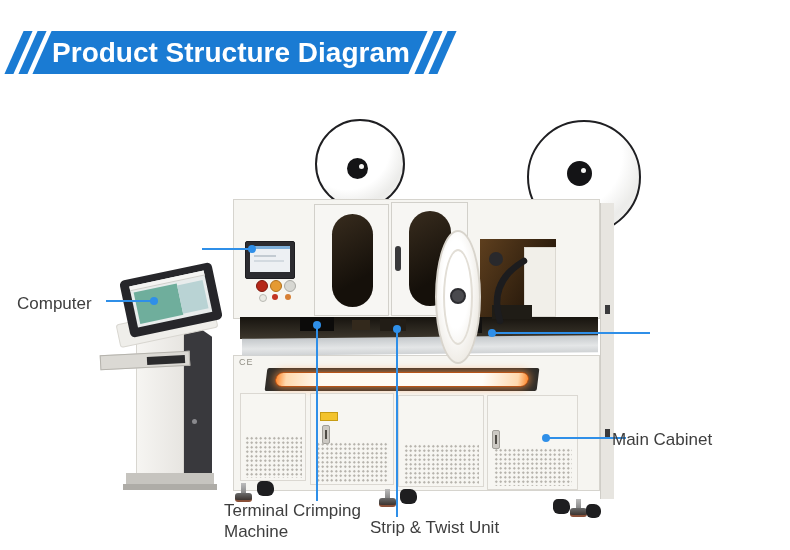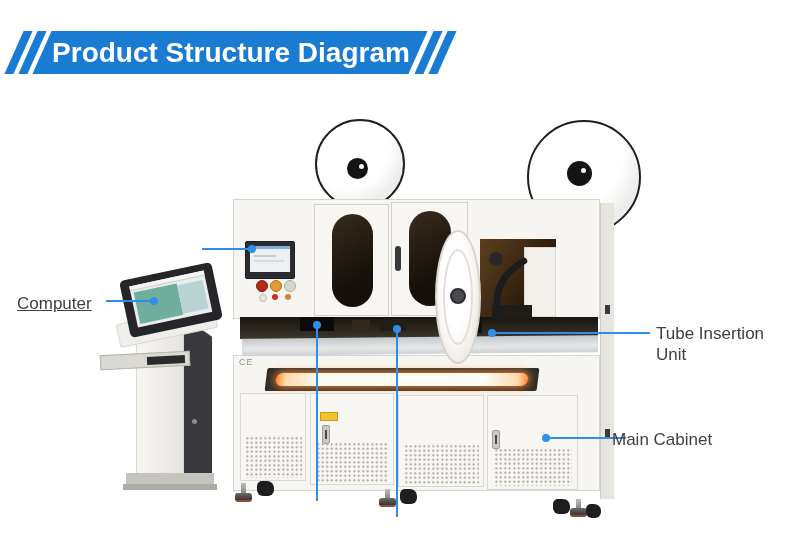--- a/index.html
+++ b/index.html
@@ -151,29 +151,30 @@
     </div>
     <div class="abs" style="left:126px;top:456px;width:88px;height:13px;background:#c6c4bf;"></div>
     <div class="abs" style="left:123px;top:467px;width:94px;height:6px;background:#aeaca7;"></div>
   </div>
 
   <div class="abs leader" style="left:202px;top:231px;width:52px;height:2px;"></div>
   <div class="abs dot" style="left:248px;top:228px;"></div>
 
   <div class="abs leader" style="left:106px;top:283px;width:48px;height:2px;"></div>
   <div class="abs dot" style="left:150px;top:280px;"></div>
-  <div class="abs lbl" style="left:17px;top:276px;text-decoration:underline;">Computer</div>
+  <div class="abs lbl" style="left:17px;top:276px;">Computer</div>
 
   <div class="abs leader" style="left:492px;top:315px;width:158px;height:2px;"></div>
   <div class="abs dot" style="left:488px;top:312px;"></div>
-  <div class="abs lbl" style="left:656px;top:306px;width:120px;">Tube Insertion Unit</div>
 
   <div class="abs leader" style="left:546px;top:420px;width:80px;height:2px;"></div>
   <div class="abs dot" style="left:542px;top:417px;"></div>
   <div class="abs lbl" style="left:612px;top:412px;">Main Cabinet</div>
 
   <div class="abs leader" style="left:316px;top:308px;width:2px;height:176px;"></div>
   <div class="abs dot" style="left:313px;top:304px;"></div>
+  <div class="abs lbl" style="left:224px;top:483px;width:170px;">Terminal Crimping Machine</div>
 
   <div class="abs leader" style="left:396px;top:312px;width:2px;height:188px;"></div>
   <div class="abs dot" style="left:393px;top:308px;"></div>
+  <div class="abs lbl" style="left:370px;top:500px;">Strip &amp; Twist Unit</div>
 
 </div>
 
 </body></html>

